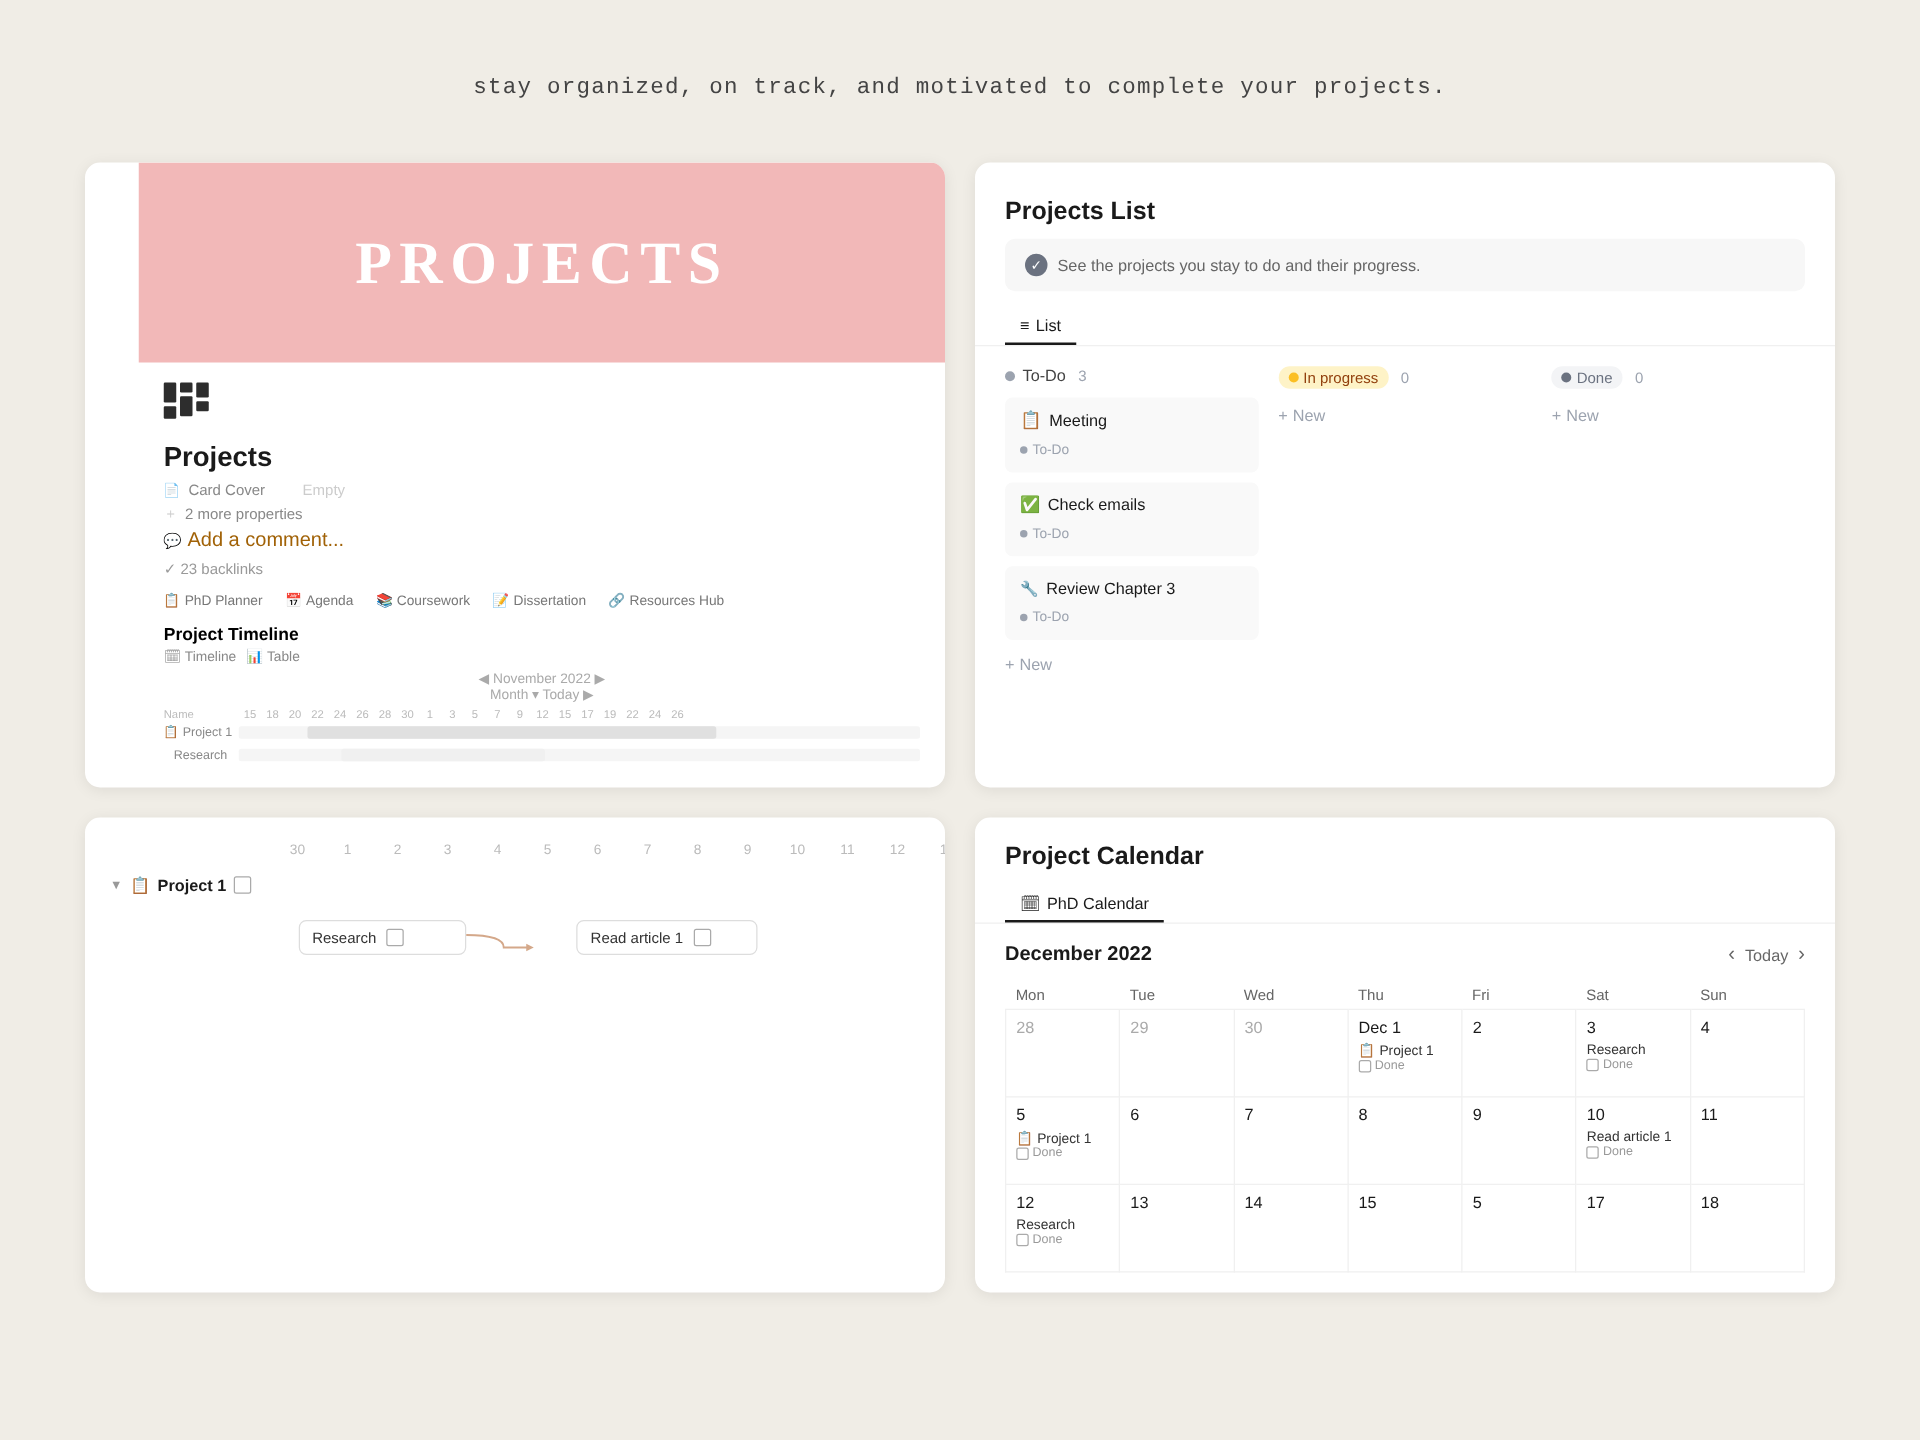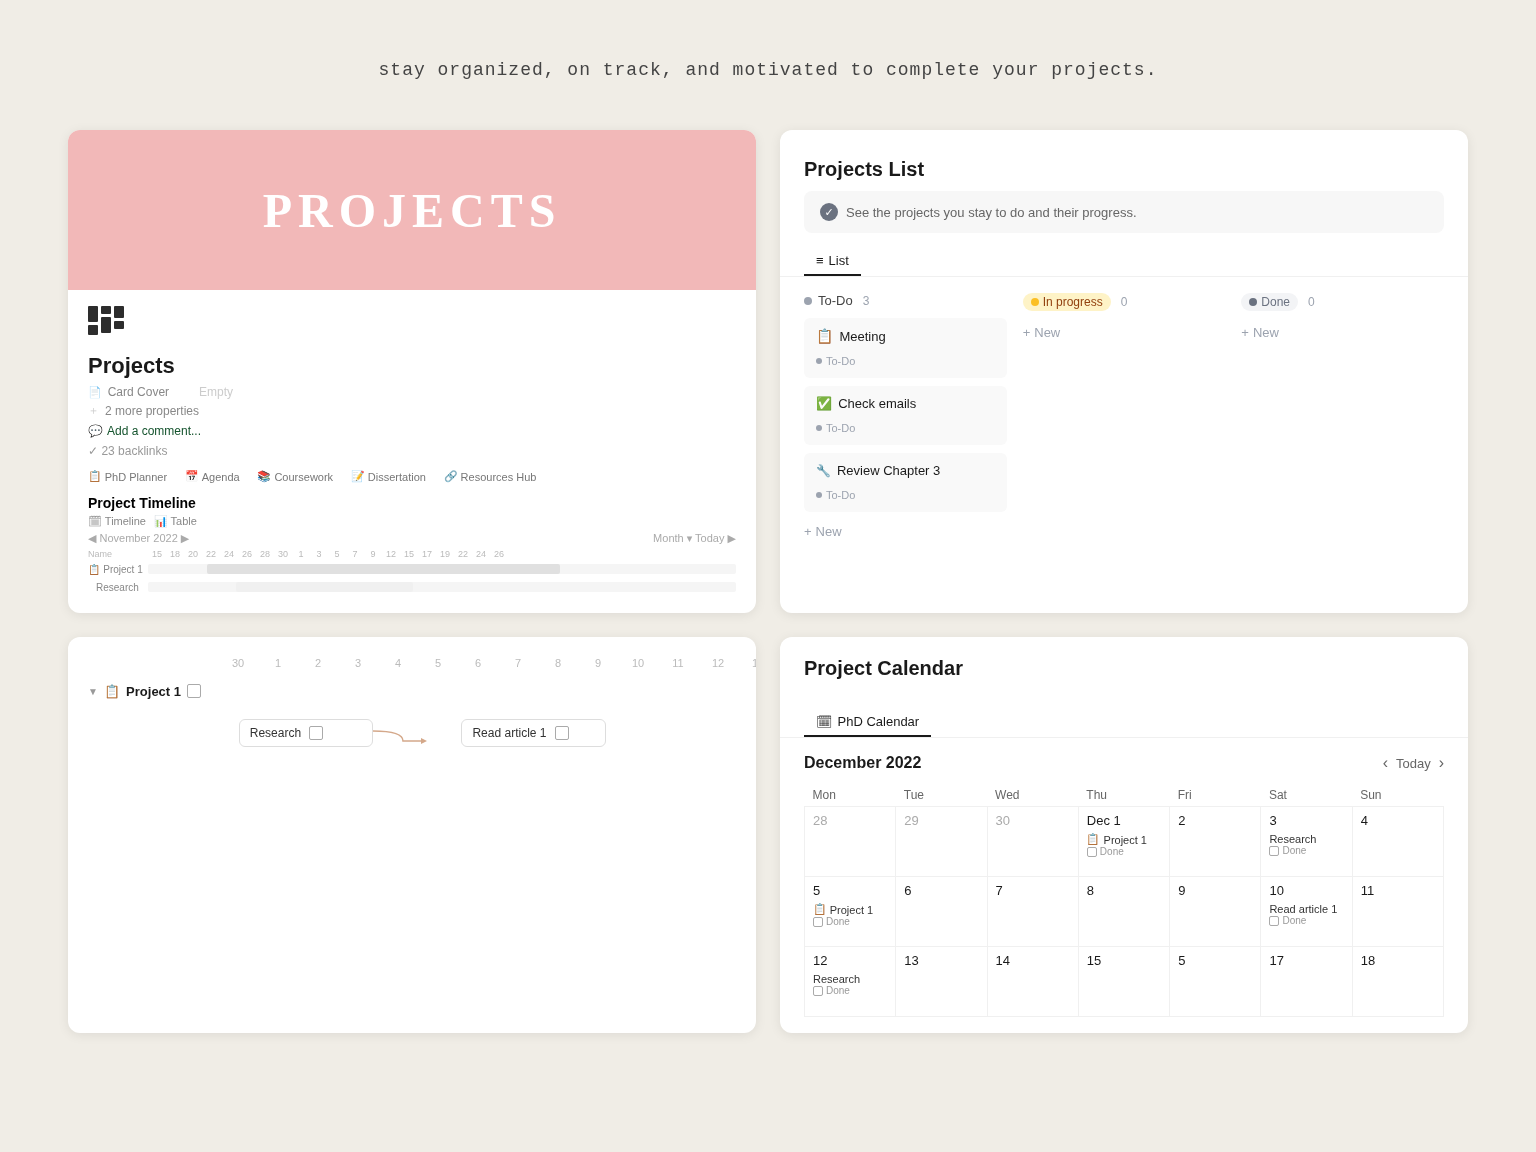--- a/index.html
+++ b/index.html
@@ -42,20 +42,21 @@
     .panel {
       background: #fff;
       border-radius: 12px;
       overflow: hidden;
       box-shadow: 0 2px 12px rgba(0,0,0,0.08);
     }
 
     
     .projects-panel {
       background: #fff;
+      padding-left: 43px;
     }
     .kanban-icon {
       display: inline-flex;
       gap: 3px;
       margin-bottom: 10px;
     }
     .kanban-col {
       display: flex;
       flex-direction: column;
       gap: 3px;
@@ -243,21 +244,21 @@
       padding: 0;
     }
     .cal-header {
       padding: 20px 24px 0;
       border-bottom: 1px solid #f0f0f0;
     }
     .cal-title {
       font-size: 20px;
       font-weight: 700;
       color: #1a1a1a;
-      margin-bottom: 28px;
+      margin-bottom: 12px;
     }
     .cal-tabs {
       display: flex;
       gap: 8px;
       margin-bottom: 0;
     }
     .cal-tab {
       padding: 6px 12px;
       font-size: 13px;
       color: #666;
@@ -482,21 +483,21 @@
         <span class="prop-icon">📄</span>
         <span>Card Cover</span>
         <span style="color:#ccc;margin-left:24px;">Empty</span>
       </div>
       <div class="projects-info-row">
         <span class="prop-icon">＋</span>
         <span>2 more properties</span>
       </div>
       <div class="projects-comment">
         <span>💬</span>
-        <span style="color:#14532d;font-size:12px;">Add a comment...</span>
+        <span style="color:#a16207;font-size:16px;">Add a comment...</span>
       </div>
       <div class="projects-backlinks">
         <span>✓ </span><span>23 backlinks</span>
       </div>
       <div class="nav-links">
         <div class="nav-link-item">
           <span>📋</span>
             <span>PhD Planner</span>
         </div>
         <div class="nav-link-item">
@@ -515,21 +516,21 @@
           <span>🔗</span>
             <span>Resources Hub</span>
         </div>
       </div>
       <div class="mini-timeline">
         <div class="mini-tl-label">Project Timeline</div>
         <div class="mini-tl-tabs">
           <span>🗓 Timeline</span>
           <span>📊 Table</span>
         </div>
-        <div style="display:flex;align-items:center;justify-content:space-between;margin-bottom:4px;">
+        <div style="display:flex;align-items:center;justify-content:space-between;margin-bottom:4px;flex-direction:column;">
           <span style="font-size:11px;color:#aaa;">◀ November 2022 ▶</span>
           <span style="font-size:11px;color:#aaa;">Month ▾  Today ▶</span>
         </div>
         <div style="display:flex;margin-bottom:2px;">
           <div style="width:60px;font-size:9px;color:#bbb;">Name</div>
           <div class="mini-tl-numbers">
             <span>15</span>
               <span>18</span>
               <span>20</span>
               <span>22</span>

